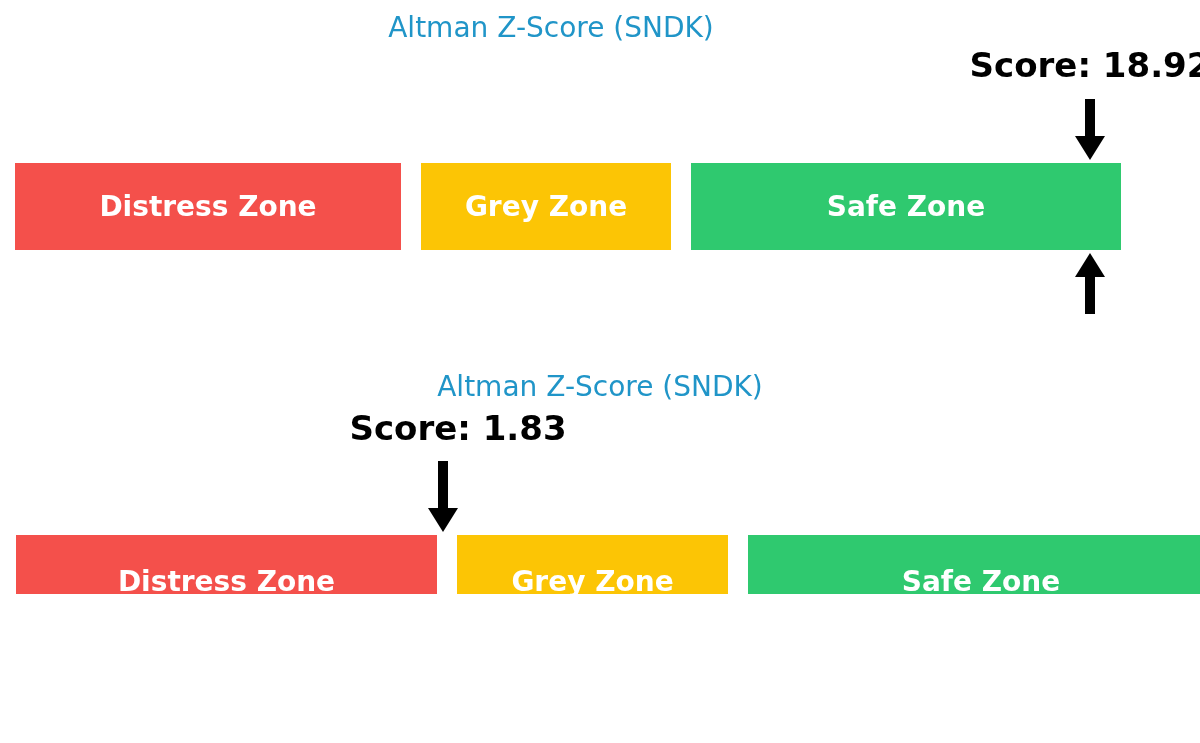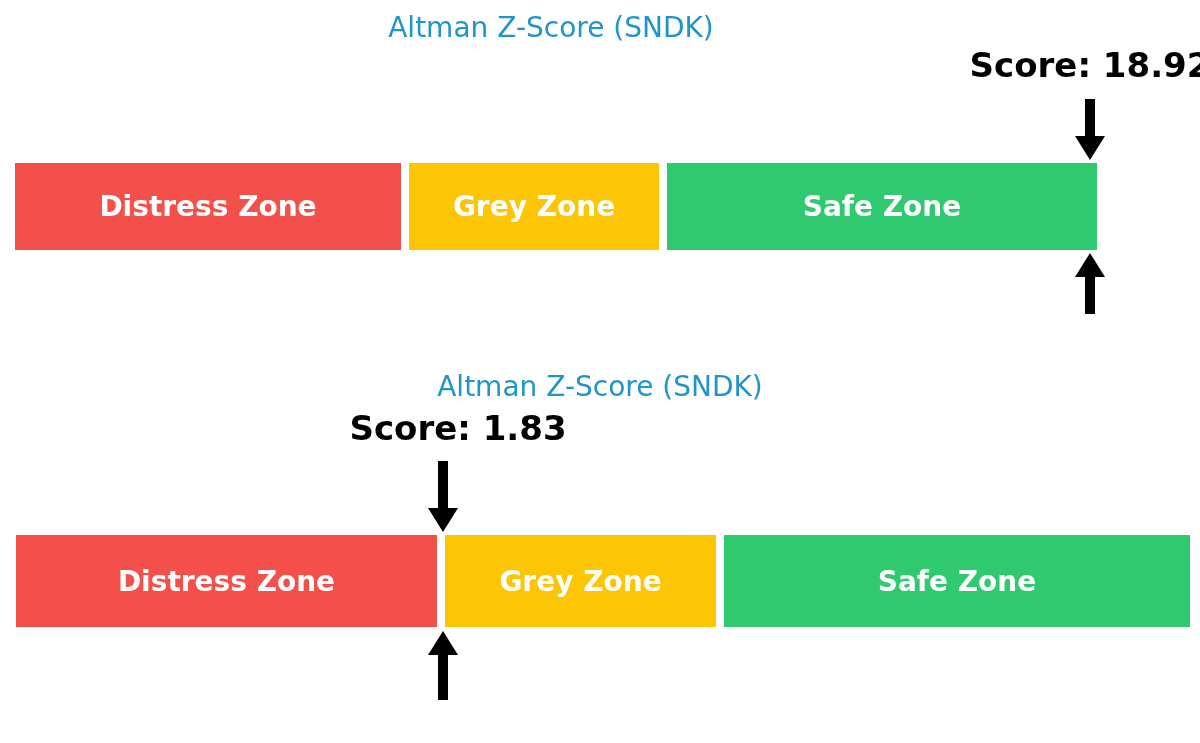--- a/index.html
+++ b/index.html
@@ -1,19 +1,19 @@
 <!DOCTYPE html>
 <html style="--title_blue: #2095C8; --distress_red: #F4504B; --grey_yellow: #FCC505; --safe_green: #2FC96F; --arrow_black: #000000; --zone_label_white: #FFFFFF; --score_black: #000000;"><head>
 <meta charset="utf-8">
 <style>
   html, body { margin: 0; padding: 0; background: #ffffff; }
   .canvas {
     position: relative;
     width: 1200px;
-    height: 743px;
+    height: 594px;
     background: #ffffff;
     font-family: "DejaVu Sans", sans-serif;
     overflow: hidden;
   }
   .chart-title {
     position: absolute;
     transform: translateX(-50%);
     font-size: 28px;
     line-height: 32px;
     color: var(--title_blue, #2095C8);
@@ -24,21 +24,21 @@
     transform: translateX(-50%);
     font-size: 34px;
     line-height: 30px;
     font-weight: bold;
     color: var(--score_black, #000000);
     white-space: nowrap;
   }
   .zone-bar {
     position: absolute;
     display: flex;
-    gap: 8px;
+    gap: 20px;
   }
   .zone {
     display: flex;
     align-items: center;
     justify-content: center;
     height: 100%;
   }
   .zone-label {
     color: var(--zone_label_white, #ffffff);
     font-weight: bold;

